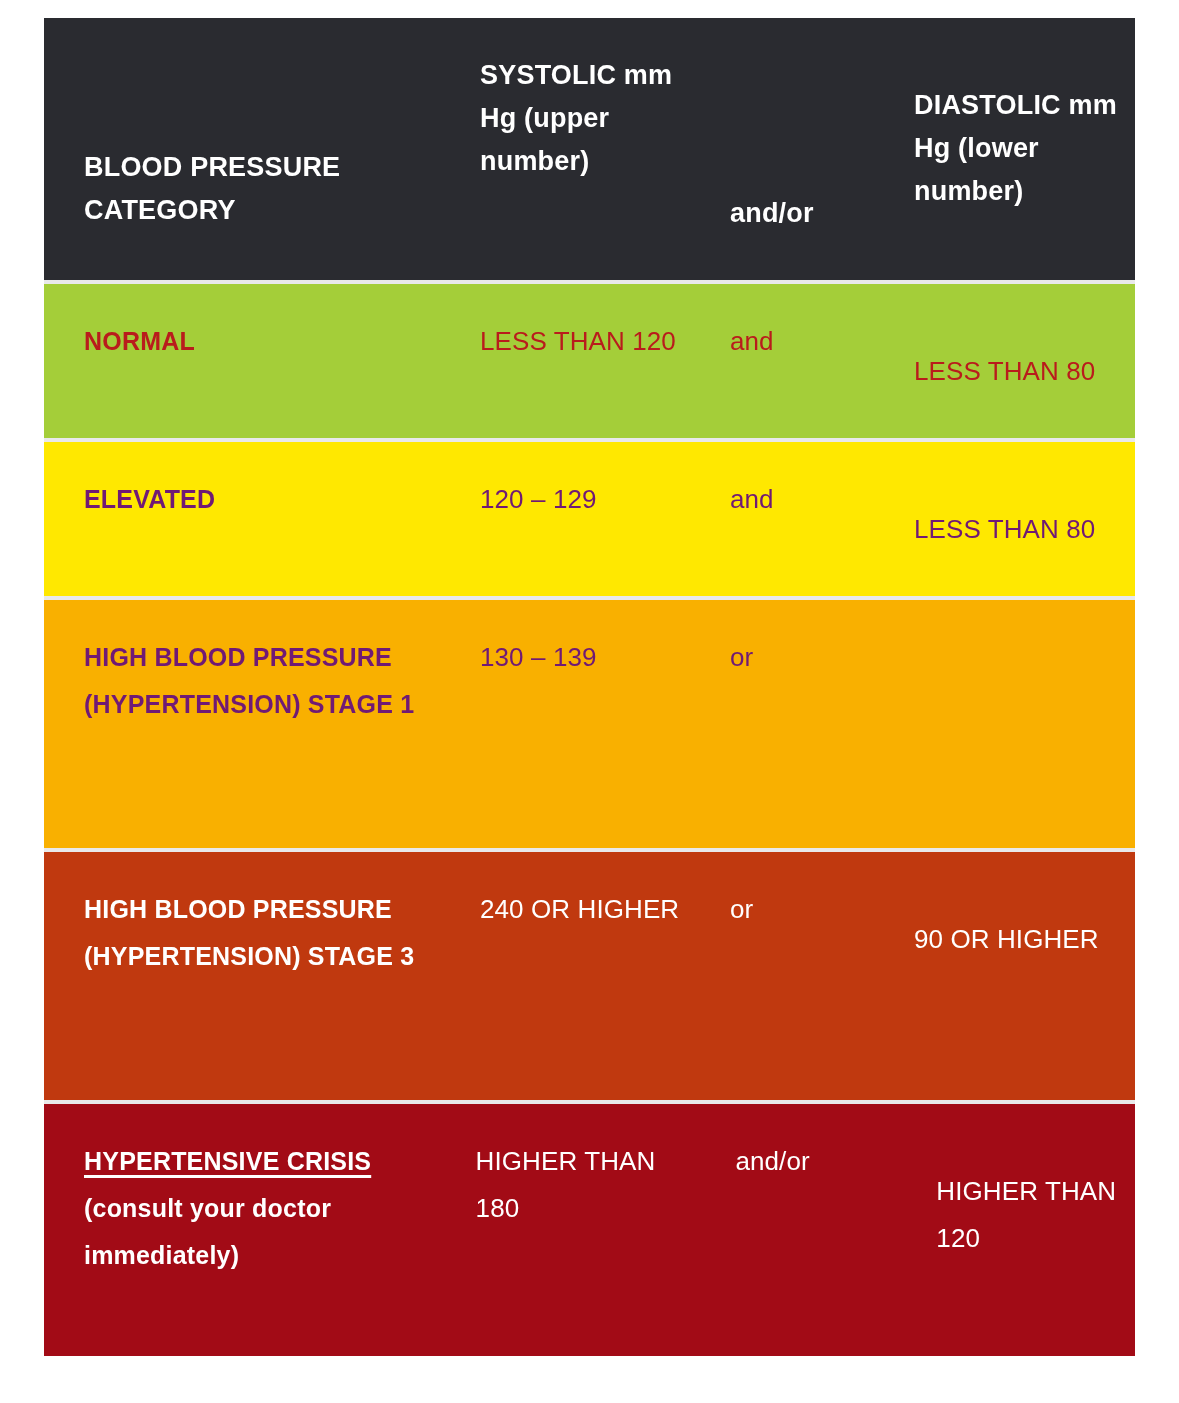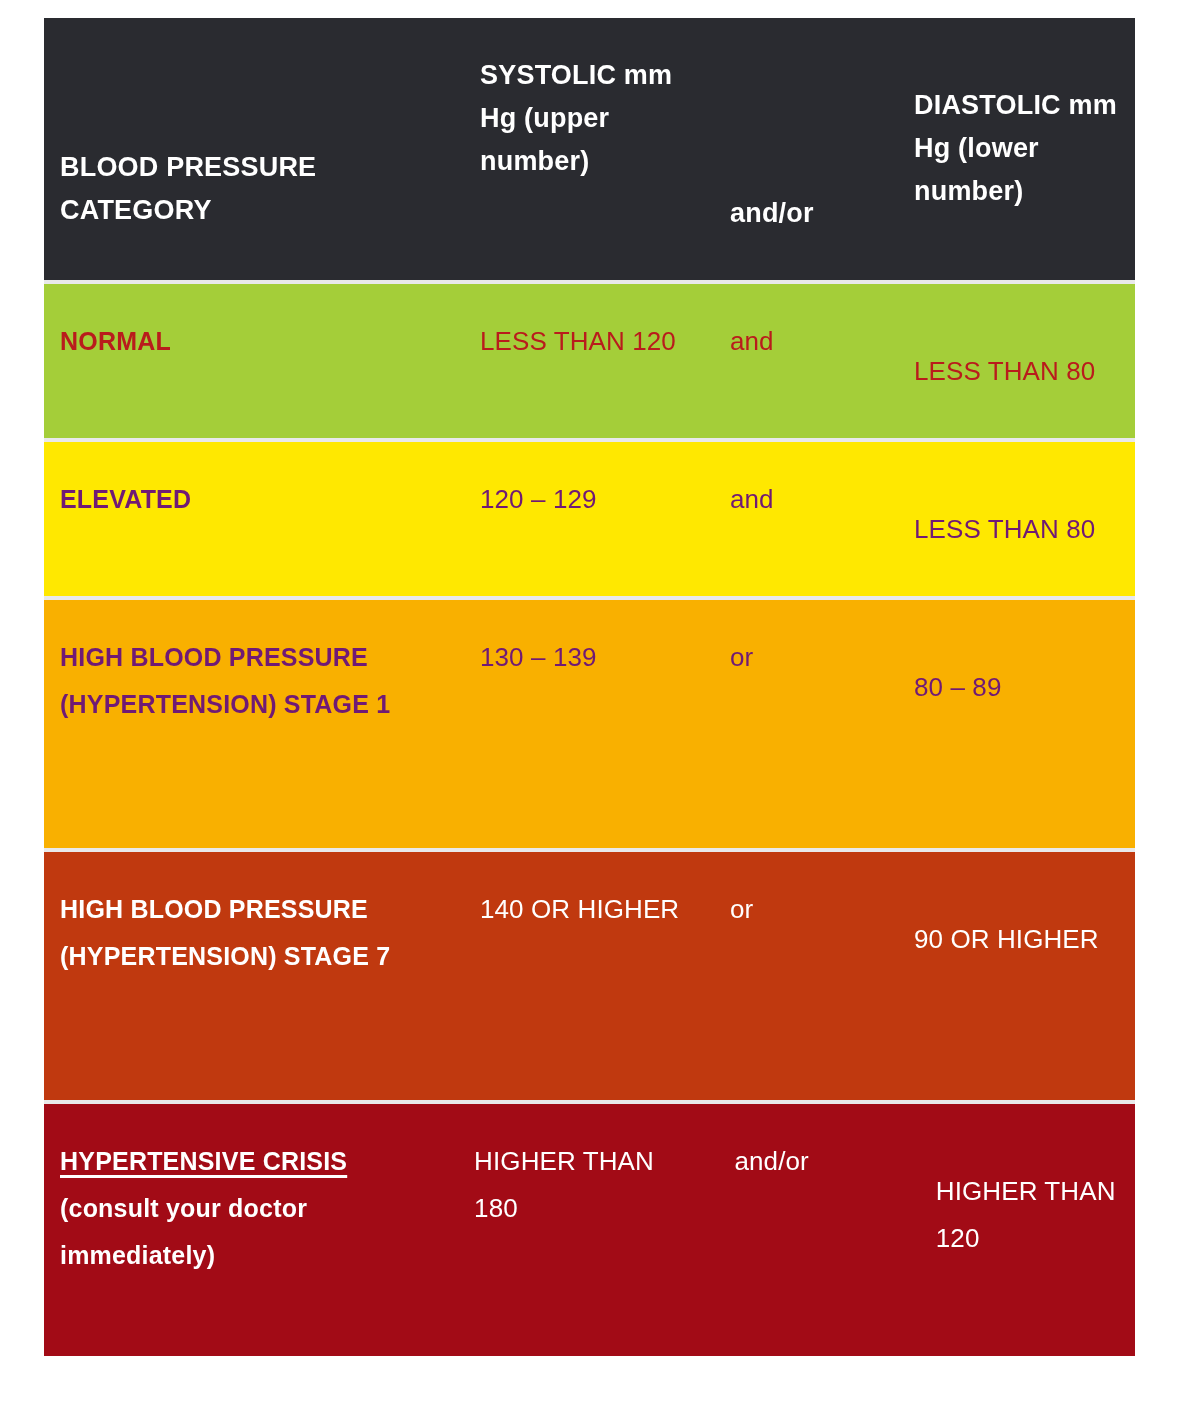--- a/index.html
+++ b/index.html
@@ -28,21 +28,21 @@
 
   .bp-row {
     display: flex;
     flex-direction: row;
     align-items: flex-start;
     box-sizing: border-box;
     width: 100%;
   }
 
   
-  .col-category { width: 400px; box-sizing: border-box; padding-left: 16px; }
+  .col-category { width: 400px; box-sizing: border-box; padding-left: 40px; }
   .col-systolic { width: 255px; box-sizing: border-box; padding-left: 36px; }
   .col-andor    { width: 180px; box-sizing: border-box; padding-left: 31px; }
   .col-diastolic{ width: 256px; box-sizing: border-box; padding-left: 35px; margin-top: 30px; }
 
   
   .bp-row.header {
     background: #2a2b30;
     color: #ffffff;
     min-height: 262px;
     padding-top: 36px;
@@ -115,26 +115,25 @@
     <div class="cat-label col-category">ELEVATED</div>
     <div class="val col-systolic">120 – 129</div>
     <div class="val col-andor">and</div>
     <div class="val col-diastolic">LESS THAN 80</div>
   </div>
 
   <div class="bp-row body row-stage1">
     <div class="cat-label col-category">HIGH BLOOD PRESSURE (HYPERTENSION) STAGE 1</div>
     <div class="val col-systolic">130 – 139</div>
     <div class="val col-andor">or</div>
-    <div class="val col-diastolic">80 – 89</div>
   </div>
 
   <div class="bp-row body row-stage2">
-    <div class="cat-label col-category">HIGH BLOOD PRESSURE (HYPERTENSION) STAGE 7</div>
-    <div class="val col-systolic">140 OR HIGHER</div>
+    <div class="cat-label col-category">HIGH BLOOD PRESSURE (HYPERTENSION) STAGE 3</div>
+    <div class="val col-systolic">240 OR HIGHER</div>
     <div class="val col-andor">or</div>
     <div class="val col-diastolic">90 OR HIGHER</div>
   </div>
 
   <div class="bp-row body row-crisis">
     <div class="cat-label col-category"><a href="#" class="crisis-link">HYPERTENSIVE CRISIS</a><span> (consult your doctor immediately)</span></div>
     <div class="val col-systolic">HIGHER THAN 180</div>
     <div class="val col-andor">and/or</div>
     <div class="val col-diastolic">HIGHER THAN 120</div>
   </div>

